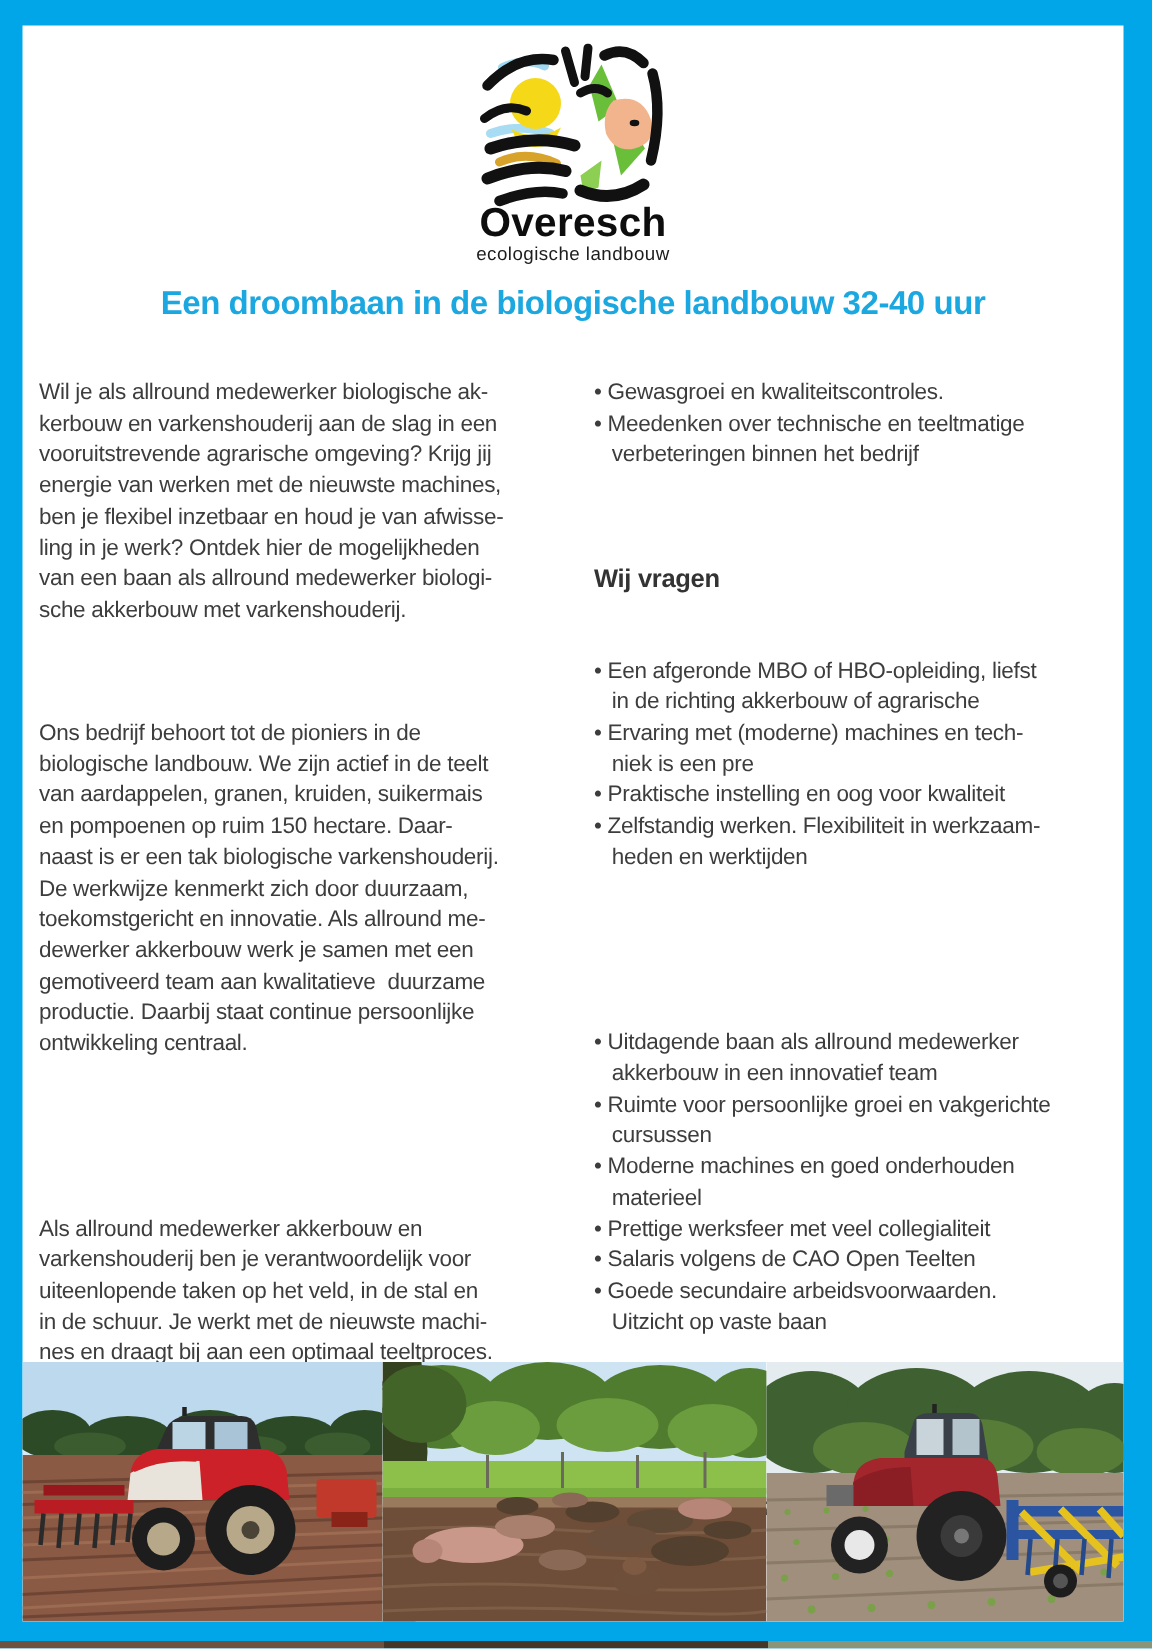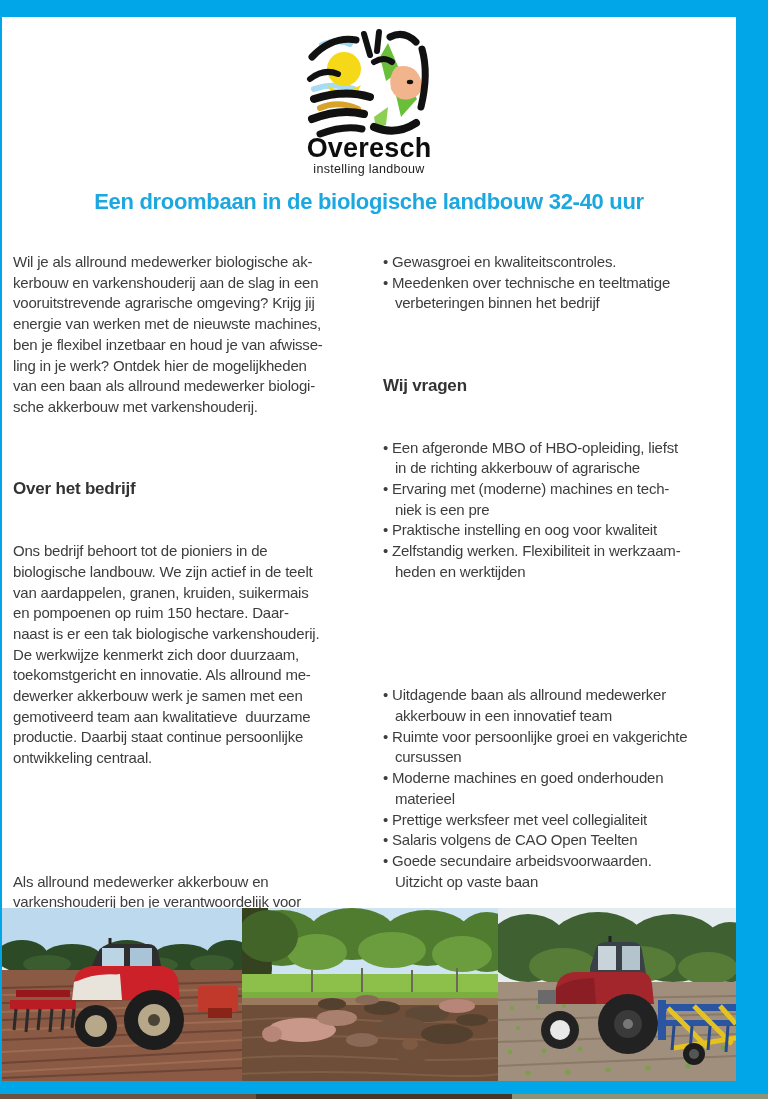--- a/index.html
+++ b/index.html
@@ -4,21 +4,21 @@
 <style>
   html,body{margin:0;padding:0;background:#e8e8e8;}
   .page{
     position:relative;
     width:768px;height:1099px;
     background:#00a6e8;
     font-family:"Liberation Sans",sans-serif;
     overflow:hidden;
   }
   .content{
-    position:absolute;left:2px;top:17px;
+    position:absolute;left:15px;top:17px;
     width:734px;height:1064px;
     background:#ffffff;
   }
   .logo{ text-align:center; padding-top:12px; }
   .logo-art{ display:block; margin:0 auto; }
   .logo-name{
     font-weight:bold; font-size:27px; color:#0d0d0d;
     line-height:26px; margin-top:-4px; letter-spacing:0.2px;
   }
   .logo-tagline{
@@ -86,36 +86,35 @@
         <path d="M86,8 Q100,1 112,13" stroke="#111111" stroke-width="7" fill="none" stroke-linecap="round"></path>
         <path d="M118,20 Q125,45 117,78" stroke="#111111" stroke-width="7" fill="none" stroke-linecap="round"></path>
         <path d="M6,50 Q20,39 34,45" stroke="#111111" stroke-width="6" fill="none" stroke-linecap="round"></path>
         <path d="M10,70 Q40,60 66,68" stroke="#111111" stroke-width="8" fill="none" stroke-linecap="round"></path>
         <path d="M8,90 Q36,79 60,85" stroke="#111111" stroke-width="8" fill="none" stroke-linecap="round"></path>
         <path d="M16,105 Q40,96 58,100" stroke="#111111" stroke-width="7" fill="none" stroke-linecap="round"></path>
         <path d="M70,98 Q92,107 112,94" stroke="#111111" stroke-width="8" fill="none" stroke-linecap="round"></path>
         <path d="M70,33 Q80,27 88,33" stroke="#111111" stroke-width="6" fill="none" stroke-linecap="round"></path>
       </svg>
       <div class="logo-name">Overesch</div>
-      <div class="logo-tagline">instelling landbouw</div>
+      <div class="logo-tagline">ecologische landbouw</div>
     </div>
 
     <div class="headline">Een droombaan in de biologische landbouw 32-40 uur</div>
 
     <div class="col col-left">
       <div class="block">Wil je als allround medewerker biologische ak-
 kerbouw en varkenshouderij aan de slag in een
 vooruitstrevende agrarische omgeving? Krijg jij
 energie van werken met de nieuwste machines,
 ben je flexibel inzetbaar en houd je van afwisse-
 ling in je werk? Ontdek hier de mogelijkheden
 van een baan als allround medewerker biologi-
 sche akkerbouw met varkenshouderij.</div>
       <div class="block">
-        <div class="block-heading">Over het bedrijf</div>
         <div>Ons bedrijf behoort tot de pioniers in de
 biologische landbouw. We zijn actief in de teelt
 van aardappelen, granen, kruiden, suikermais
 en pompoenen op ruim 150 hectare. Daar-
 naast is er een tak biologische varkenshouderij.
 De werkwijze kenmerkt zich door duurzaam,
 toekomstgericht en innovatie. Als allround me-
 dewerker akkerbouw werk je samen met een
 gemotiveerd team aan kwalitatieve  duurzame
 productie. Daarbij staat continue persoonlijke

